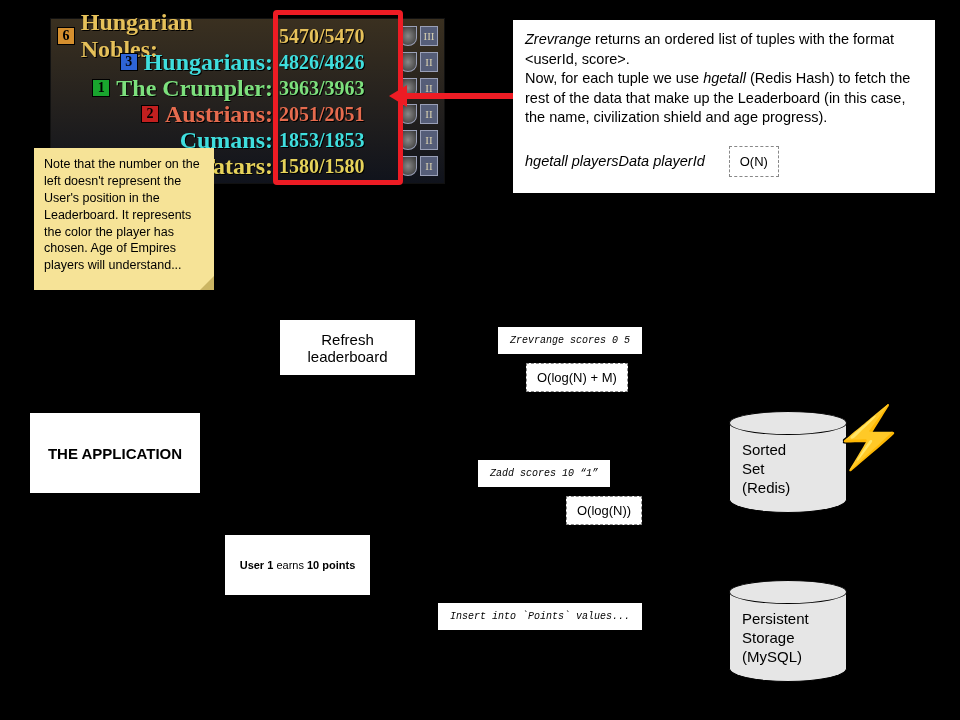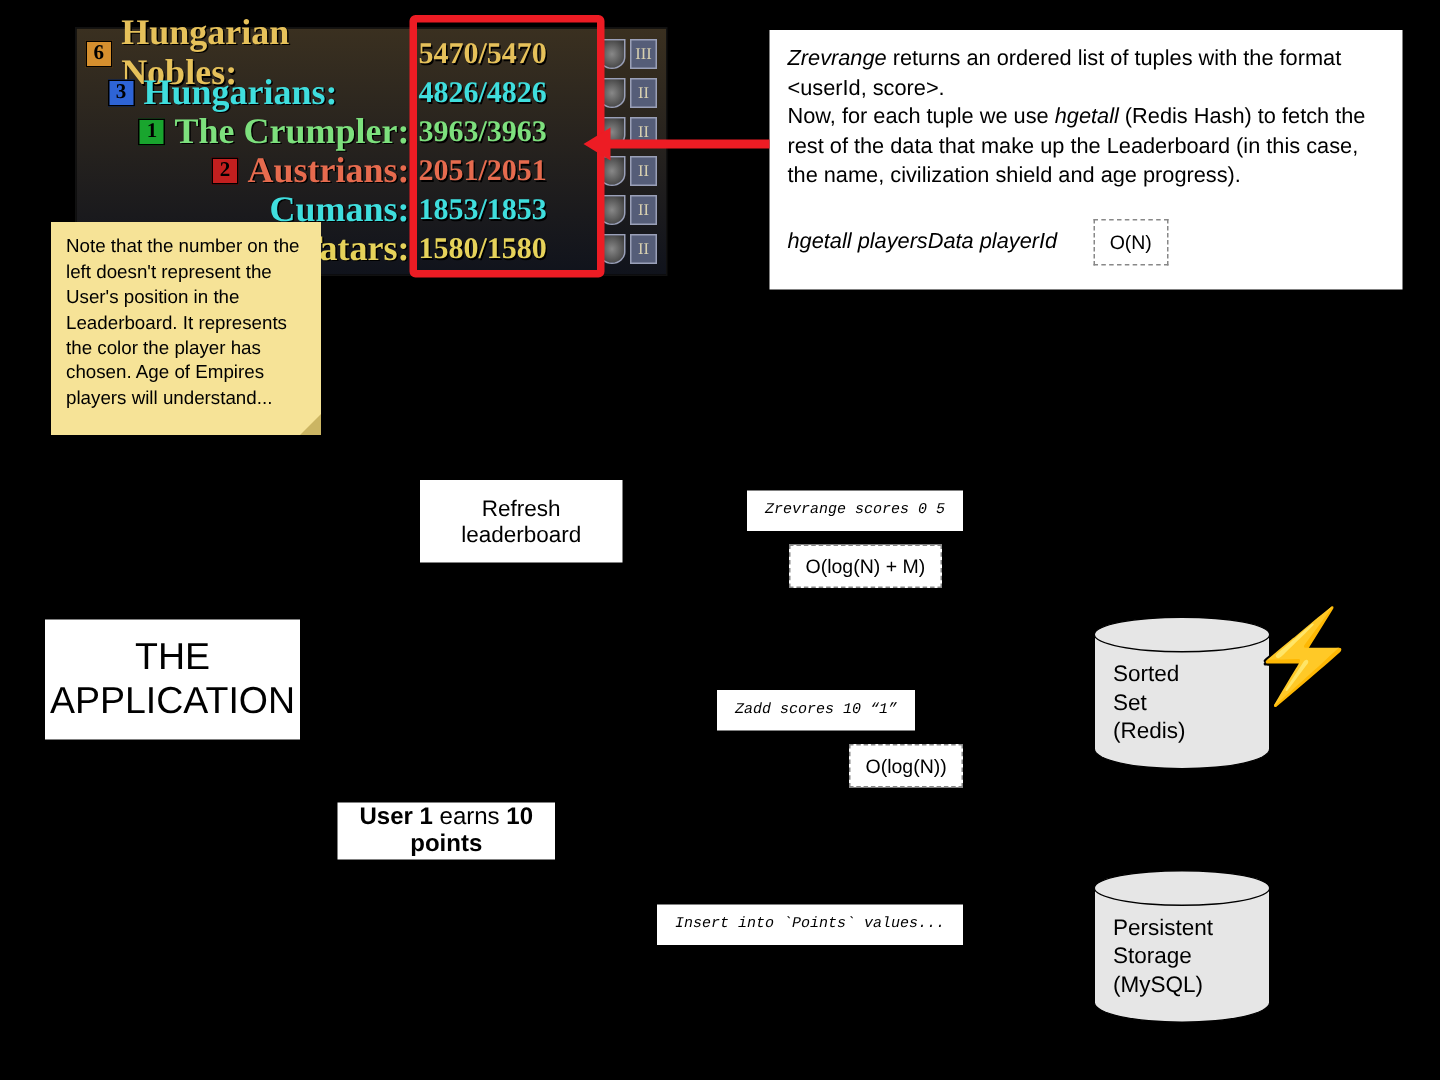--- a/index.html
+++ b/index.html
@@ -136,22 +136,22 @@
     background:#fff;
     color:#000;
     text-align:center;
     display:flex;
     align-items:center;
     justify-content:center;
     padding:6px;
   }
 
   .refresh { left: 280px; top: 320px; width: 135px; height: 55px; font-size: 15px; }
-  .app { left: 30px; top: 413px; width: 170px; height: 80px; font-size: 25px; font-weight: normal; }
-  .earns { left: 225px; top: 535px; width: 145px; height: 38px; font-size: 16px; }
+  .app { left: 30px; top: 413px; width: 170px; height: 80px; font-size: 15px; font-weight: bold; }
+  .earns { left: 225px; top: 535px; width: 145px; height: 60px; font-size: 11px; }
   .earns b { font-weight: bold; }
 
   .code-box {
     background:#fff;
     font-family:'Courier New', monospace;
     font-style: italic;
     font-size:10px;
     padding: 8px 12px;
     color:#000;
   }
@@ -217,21 +217,21 @@
       <div class="lb-icons">
         <span class="lb-icon shield"></span>
         <span class="lb-icon">III</span>
       </div>
     </div>
     <div class="lb-row">
       <div class="lb-left">
         <span class="lb-num" style="background: rgb(46, 100, 214);">3</span>
         <span class="lb-name" style="color: rgb(63, 222, 222);">Hungarians:</span>
       </div>
-      <div class="lb-score" style="color: rgb(63, 222, 222); margin-left: 48px;">4826/4826</div>
+      <div class="lb-score" style="color: rgb(63, 222, 222);">4826/4826</div>
       <div class="lb-icons">
         <span class="lb-icon shield"></span>
         <span class="lb-icon">II</span>
       </div>
     </div>
     <div class="lb-row">
       <div class="lb-left">
         <span class="lb-num" style="background: rgb(25, 165, 46);">1</span>
         <span class="lb-name" style="color: rgb(125, 224, 125);">The Crumpler:</span>
       </div>

